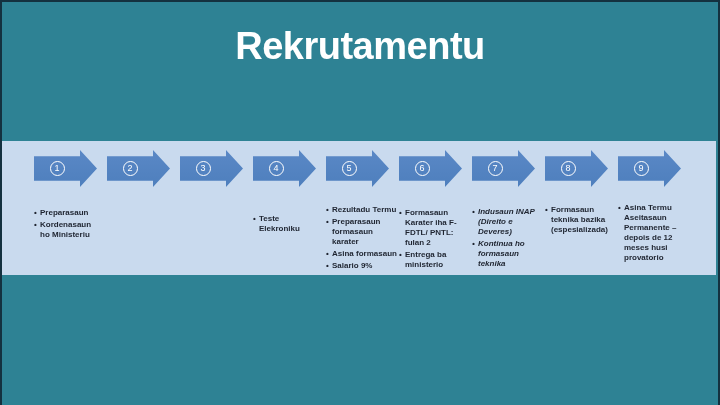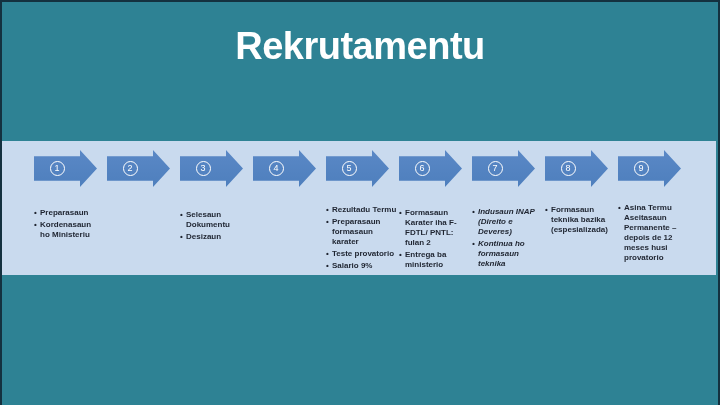--- a/index.html
+++ b/index.html
@@ -104,48 +104,47 @@
     <div class="stepnum">
       <span class="circle">2</span>
     </div>
   </div>
 
   <div class="step">
     <div class="arrow"></div>
     <div class="stepnum">
       <span class="circle">3</span>
     </div>
-    <div class="bullets">
-      <ul>
-              <li>Selesaun
-Dokumentu</li>
-              <li>Desizaun</li>
-            </ul>
-    </div>
   </div>
 
   <div class="step">
     <div class="arrow"></div>
     <div class="stepnum">
       <span class="circle">4</span>
+    </div>
+    <div class="bullets">
+      <ul>
+              <li>Teste
+Elekroniku</li>
+            </ul>
     </div>
   </div>
 
   <div class="step">
     <div class="arrow"></div>
     <div class="stepnum">
       <span class="circle">5</span>
     </div>
     <div class="bullets">
       <ul>
               <li>Rezultadu Termu</li>
               <li>Preparasaun
 formasaun
 karater</li>
-              <li>Teste provatorio</li>
+              <li>Asina formasaun</li>
               <li>Salario 9%</li>
             </ul>
     </div>
   </div>
 
   <div class="step">
     <div class="arrow"></div>
     <div class="stepnum">
       <span class="circle">6</span>
     </div>

